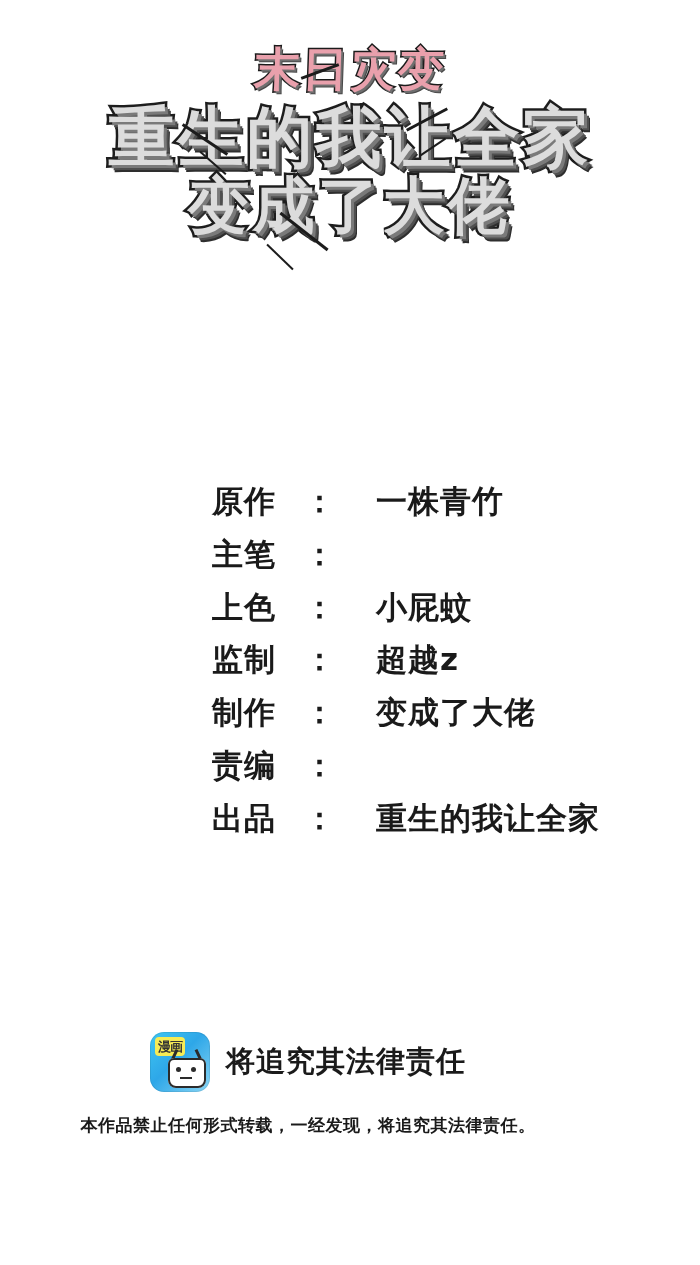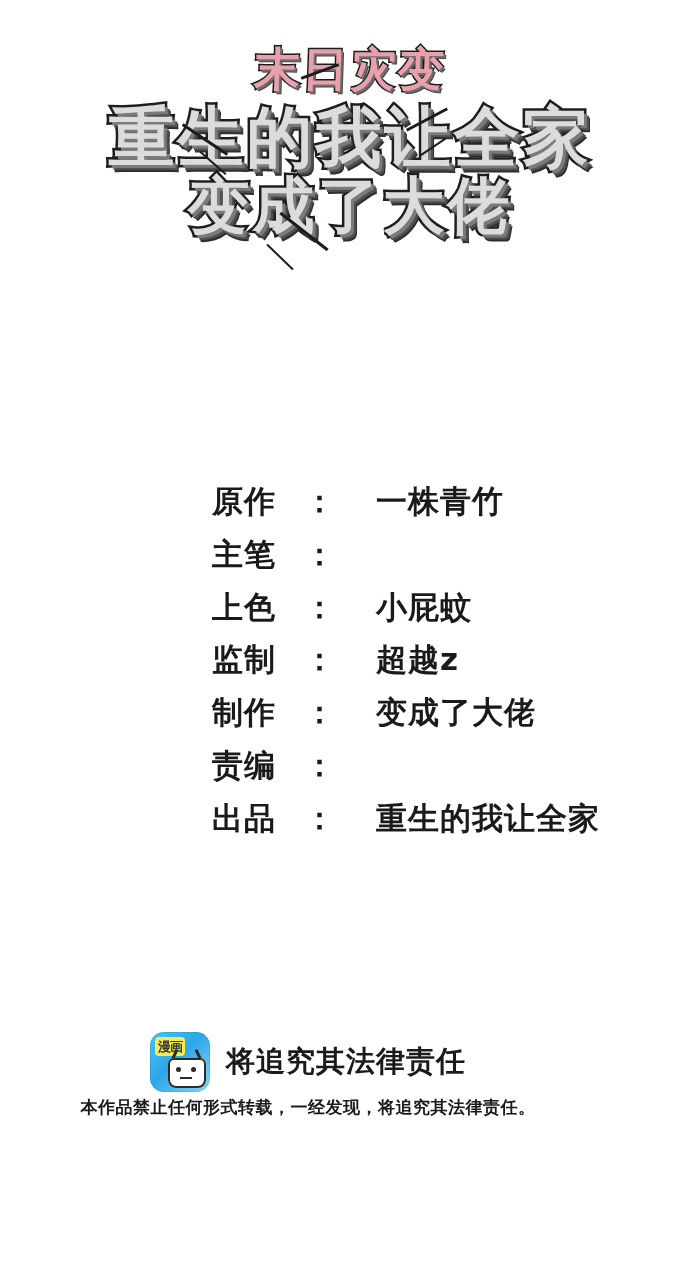--- a/index.html
+++ b/index.html
@@ -195,21 +195,21 @@
   }
 
   .footer-brand-text {
     font-family: "DejaVu Sans", sans-serif;
     font-size: 29px;
     font-weight: bold;
     color: #1a1a1a;
     letter-spacing: 1px;
   }
   .footer-legal {
-    margin-top: 4px;
+    margin-top: 22px;
     font-family: "DejaVu Sans", sans-serif;
     font-size: 17px;
     font-weight: bold;
     color: #1a1a1a;
     letter-spacing: 0.5px;
   }
 </style>
 </head>
 <body>
 

